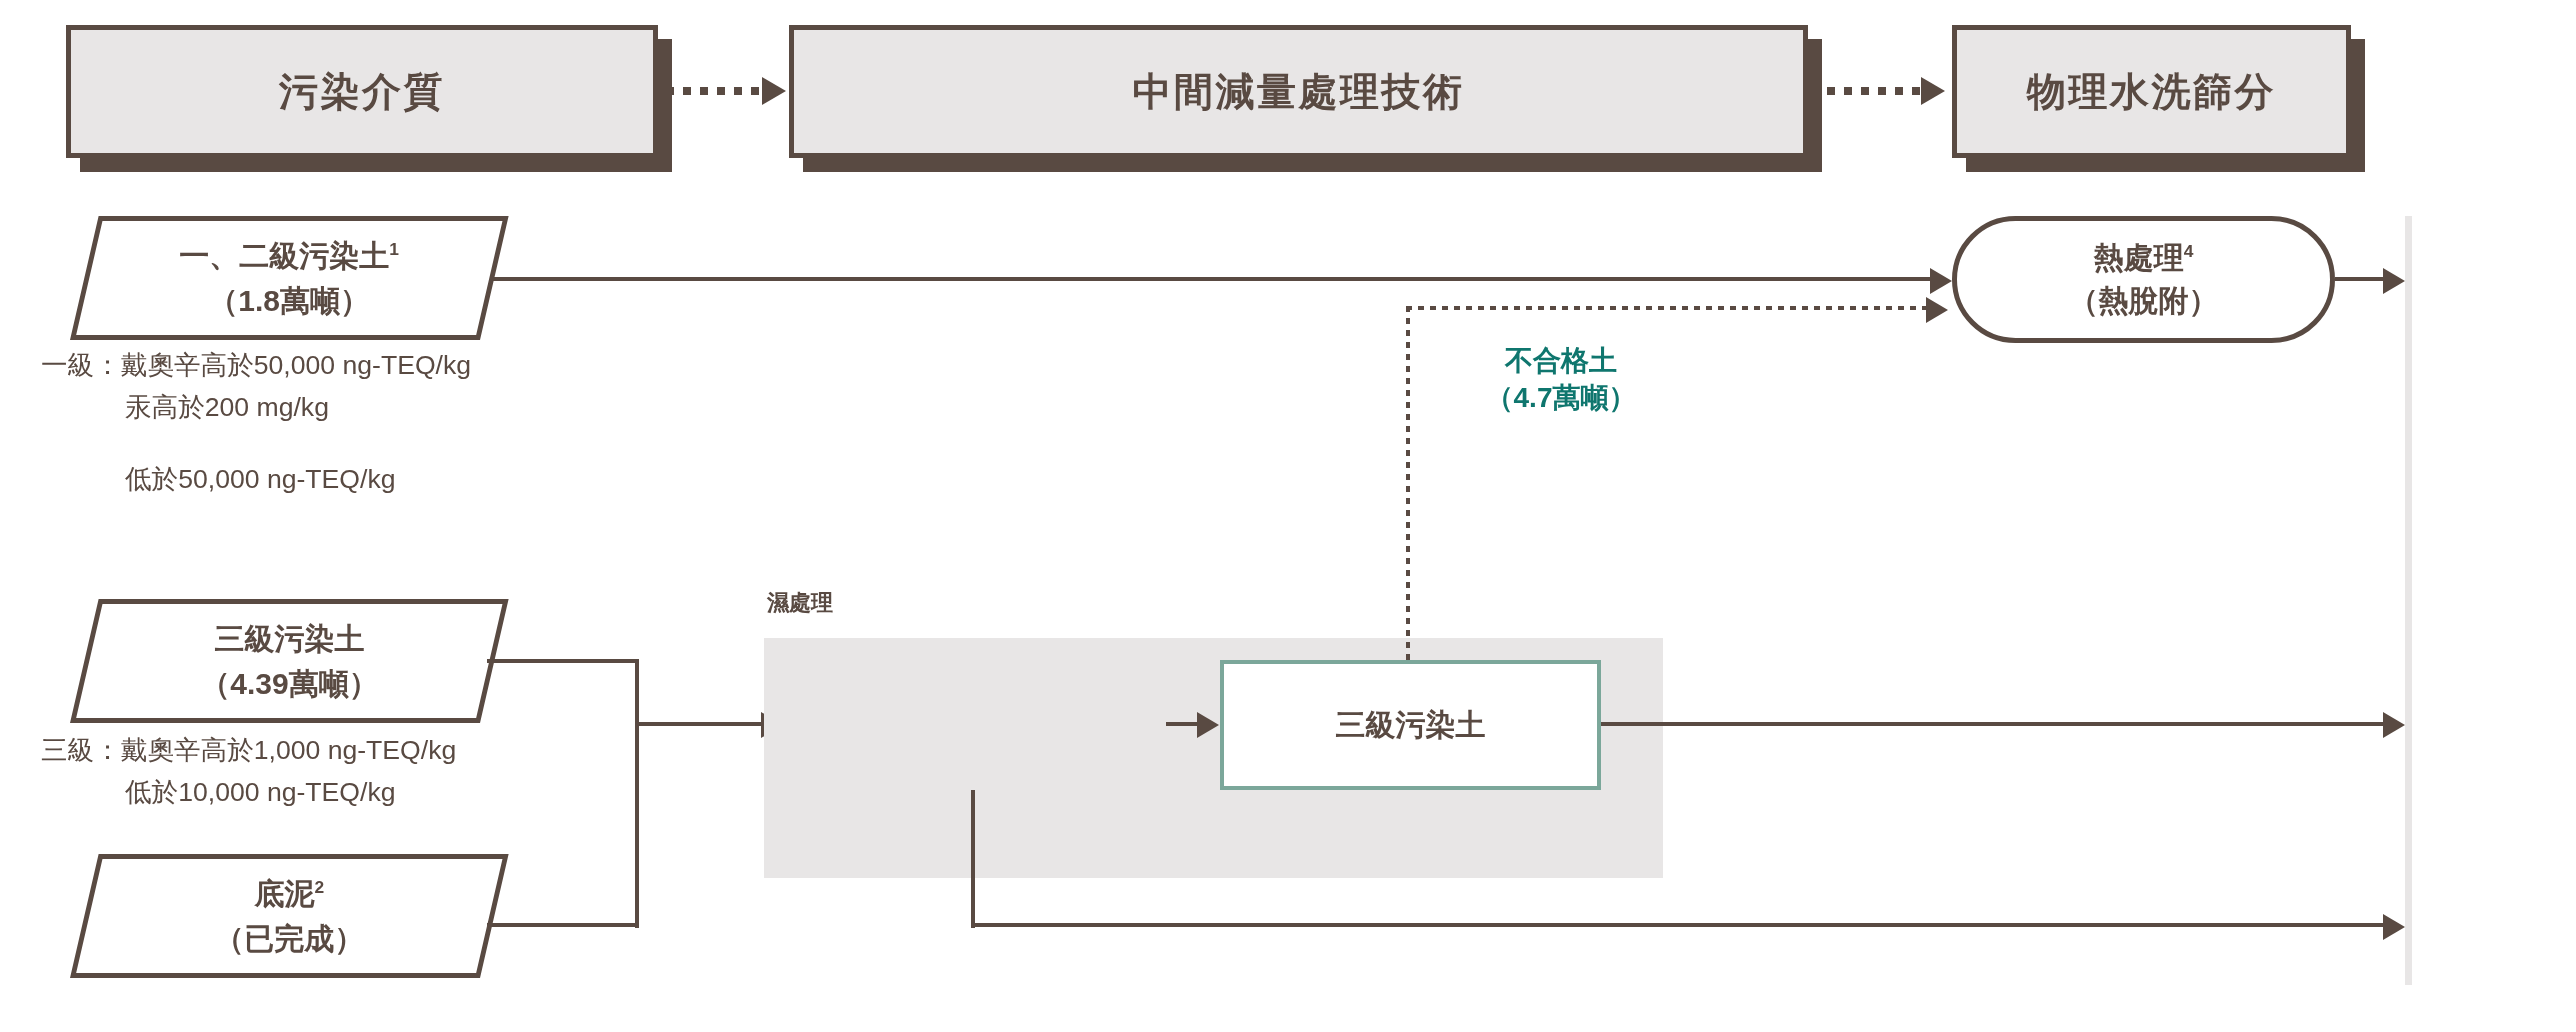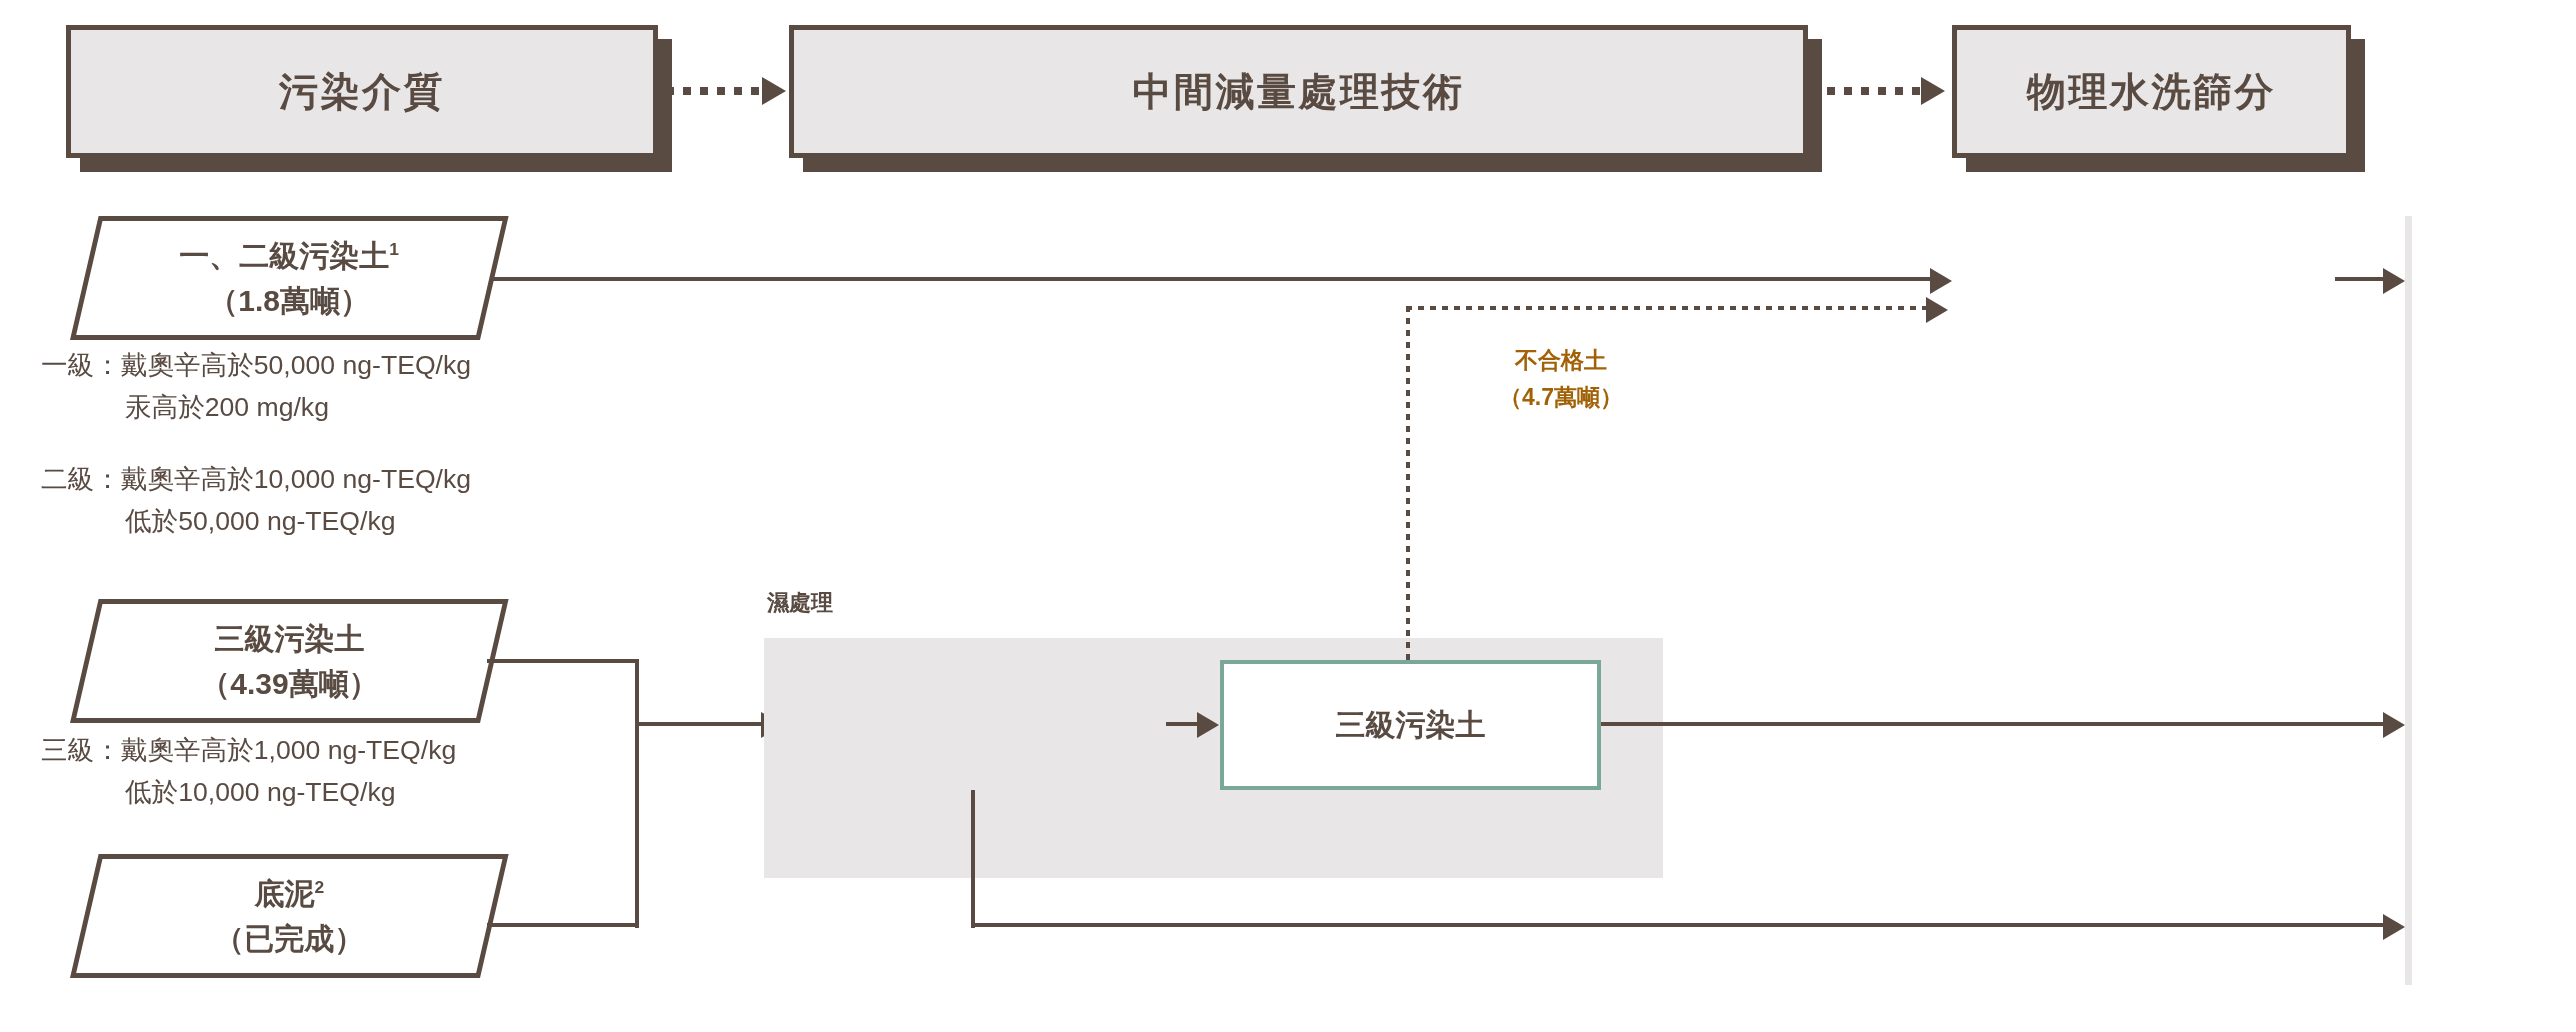--- a/index.html
+++ b/index.html
@@ -73,22 +73,22 @@
   
   .stadium {
     position: absolute; width: 383px; height: 127px;
     background: #ffffff; border: 5px solid #594a42; border-radius: 70px;
     display: flex; flex-direction: column; align-items: center; justify-content: center;
     font-size: 30px; font-weight: 700; line-height: 1.42; color: #594a42; white-space: nowrap;
   }
   
   .reject {
     position: absolute; width: 240px; text-align: center;
-    font-size: 23px; font-weight: 700; line-height: 37px;
-    color: #a16207; white-space: nowrap;
+    font-size: 28px; font-weight: 700; line-height: 37px;
+    color: #0f766e; white-space: nowrap;
   }
   
   .qbar { position: absolute; background: #e8e6e6; }
   .qtext { position: absolute; width: 127px; }
   .qchar { height: 65px; text-align: center; padding-right: 32px;
     font-size: 48px; font-weight: 700; line-height: 65px; color: #594a42; }
   .qsub { position: absolute; left: 74px; top: 170px;
     font-size: 29px; font-weight: 700; color: #594a42; }
   sup.s { font-size: 0.58em; vertical-align: 0.62em; }
 </style>
@@ -123,21 +123,20 @@
   </div>
 
   <div class="line" style="left:490px; top:277px; width:1441px; height:4.4px;"></div>
   <div class="ah" style="left:1930px; top:268px;"></div>
 
   <div class="note" style="left:41px; top:344px;">
     <div>一級：戴奧辛高於50,000 ng-TEQ/kg</div>
     <div class="indent">汞高於200 mg/kg</div>
   </div>
   <div class="note" style="left:41px; top:458px;">
-    <div>二級：戴奧辛高於10,000 ng-TEQ/kg</div>
     <div class="indent">低於50,000 ng-TEQ/kg</div>
   </div>
 
   <div class="para" style="left:70px; top:599px;">
     <div class="para-inner">
       <div>三級污染土</div>
       <div>（4.39萬噸）</div>
     </div>
   </div>
 
@@ -180,20 +179,24 @@
 
   <div class="dot-v" style="left:1406px; top:306px; height:354px;"></div>
   <div class="dot-h" style="left:1406px; top:306px; width:520px;"></div>
   <div class="ah" style="left:1926px; top:297px;"></div>
 
   <div class="reject" style="left:1441px; top:342px;">
     <div>不合格土</div>
     <div>（4.7萬噸）</div>
   </div>
 
+  <div class="stadium" style="left:1952px; top:216px;">
+    <div><span>熱處理</span><sup class="s">4</sup></div>
+    <div>（熱脫附）</div>
+  </div>
 
   <div class="line" style="left:2335px; top:277px; width:48px; height:4.4px;"></div>
   <div class="ah" style="left:2383px; top:268px;"></div>
 
   <div class="qbar" style="left:2405px; top:216px; width:127px; height:769px;"></div>
   <div class="qtext" style="left:2405px; top:501px; height:266px;">
     <div class="qchar">合</div>
     <div class="qchar">格</div>
     <div class="qchar">土</div>
     <span class="qsub">5</span>

